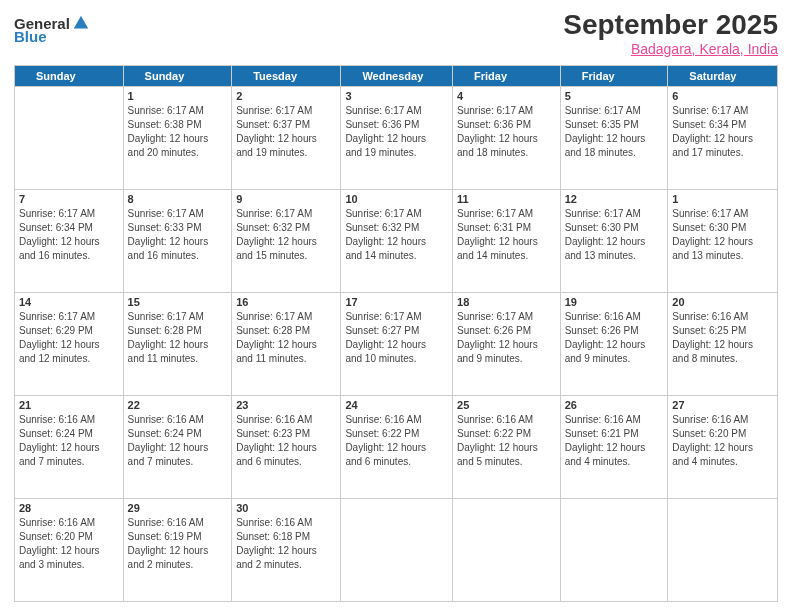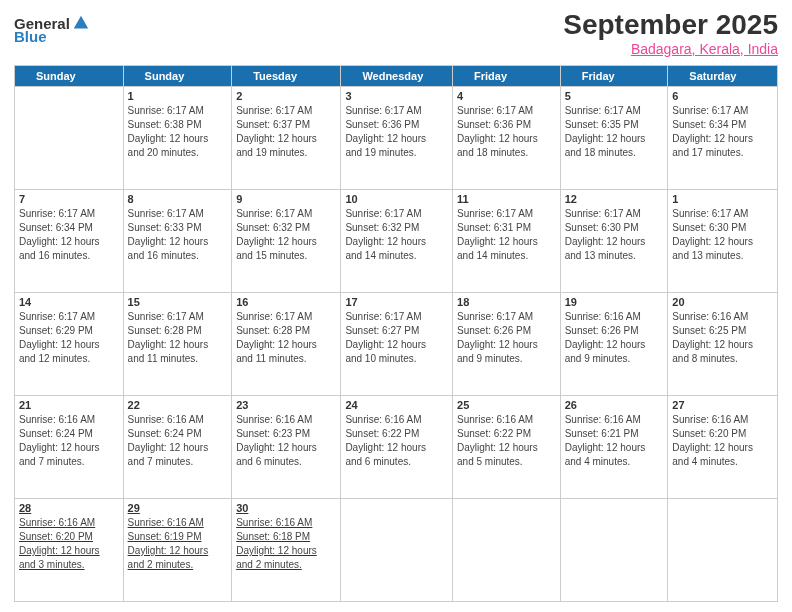--- a/index.html
+++ b/index.html
@@ -92,21 +92,20 @@
       line-height: 1.4;
     }
     .empty-cell {
       background: #fff;
     }
     .week-row td {
       height: 80px;
     }
     .last-row td {
       height: 70px;
-      text-decoration: underline;
     }
   </style>
 </head>
 <body>
 
 <div class="page">
   <div class="header">
     <div class="logo">
       <div style="display:flex;flex-direction:column;align-items:flex-start;">
         <div style="display:flex;align-items:center;">

